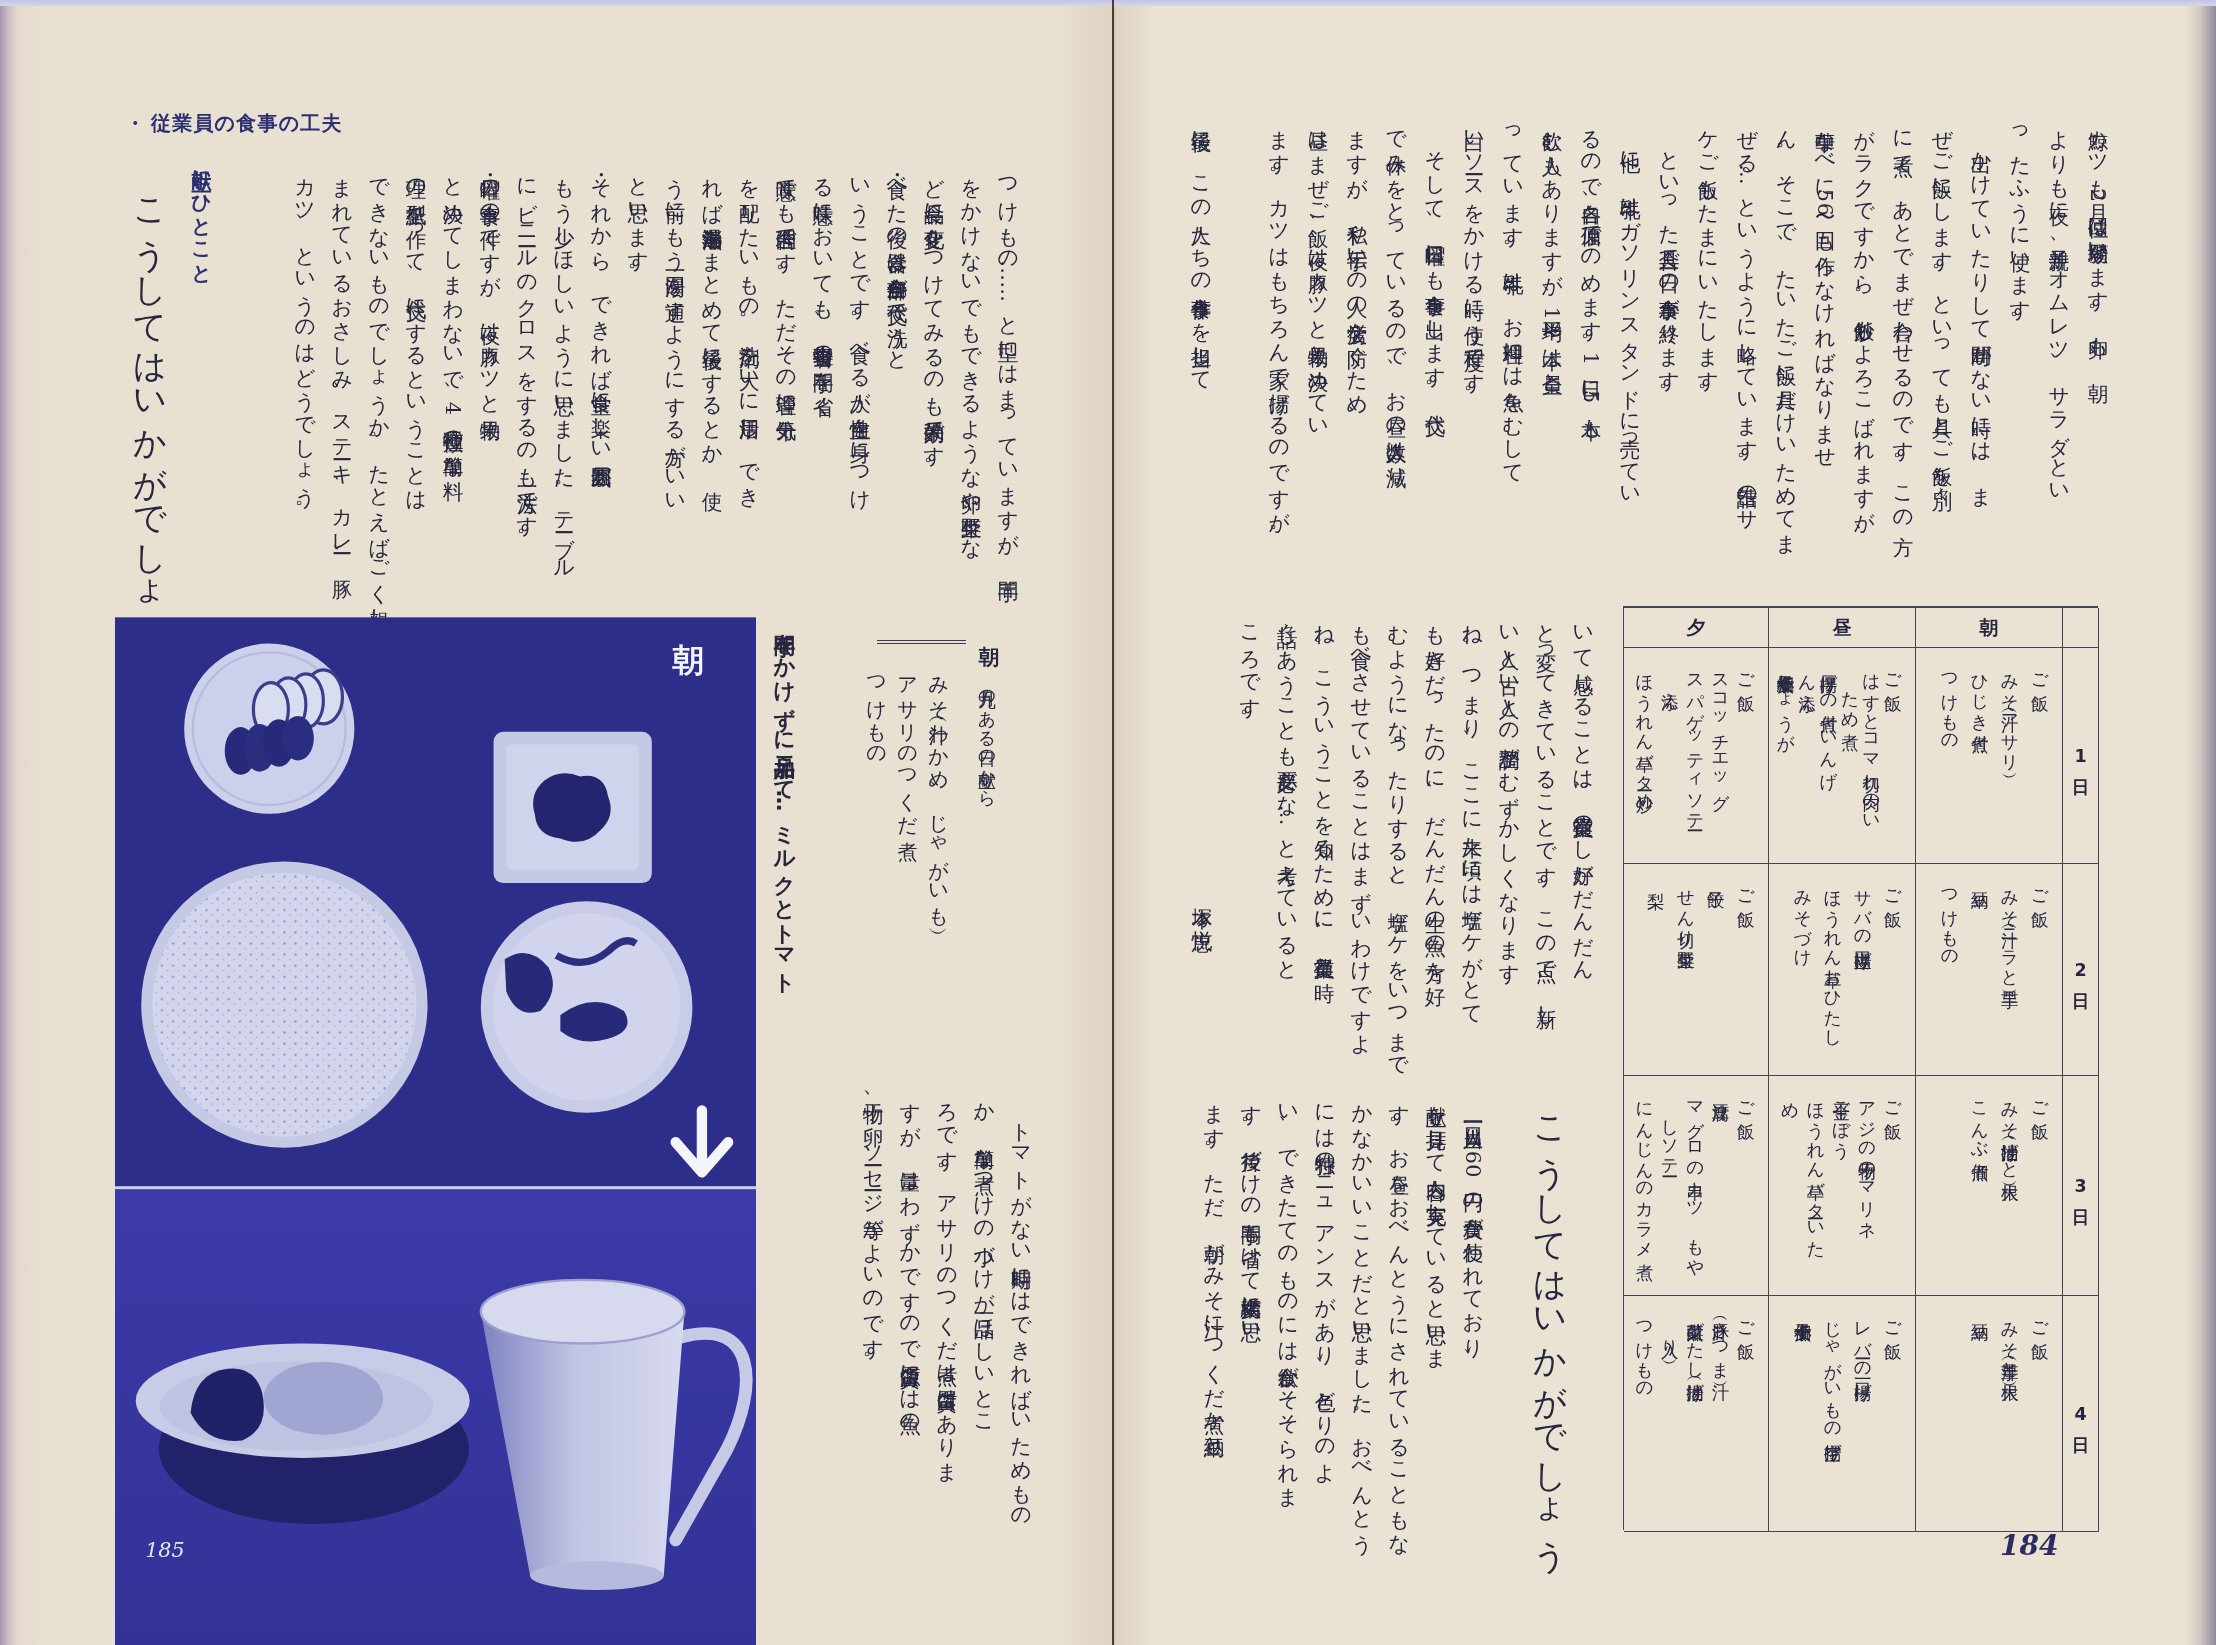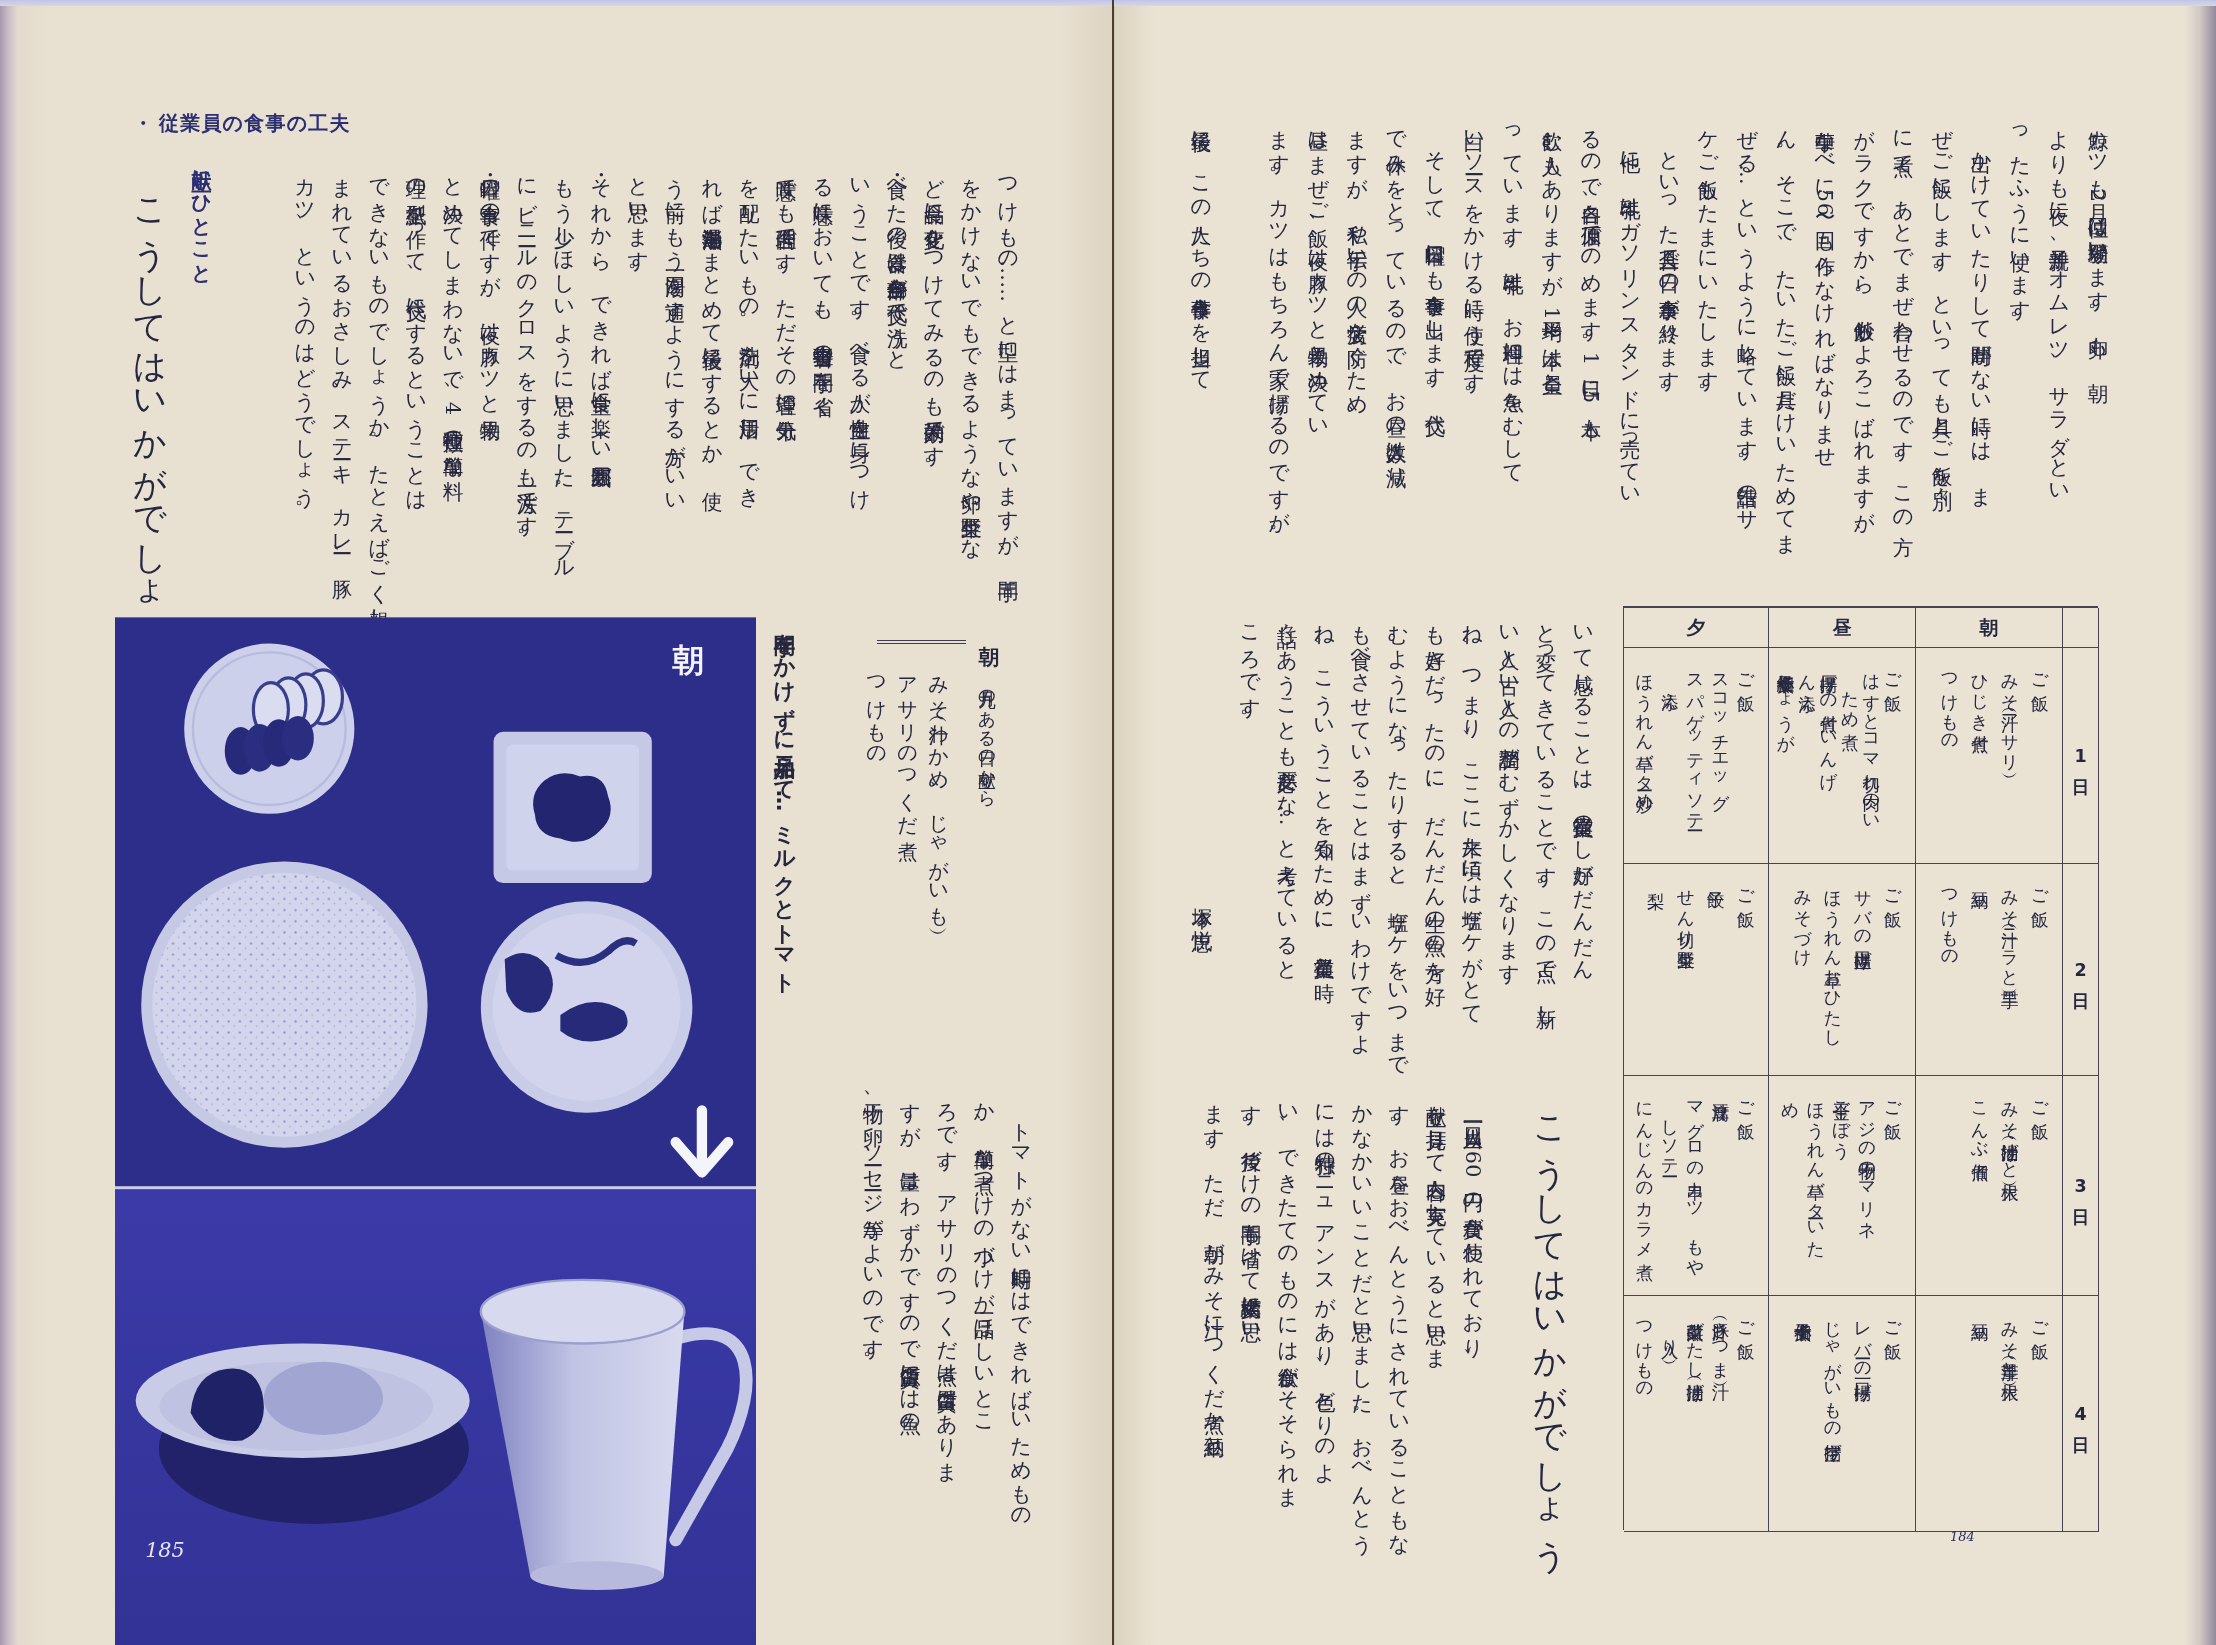--- a/index.html
+++ b/index.html
@@ -22,21 +22,21 @@
     background:linear-gradient(to right,#dcd2c0 0,var(--paper-right) 40px,var(--paper-right) 1070px,#d0c8c2 1085px,#8e849a 1102px);
   }
   .top-band{position:absolute;left:0;top:0;width:2216px;height:5.6px;background:linear-gradient(#bfc5ea,#d9d6e2);}
   .spine{position:absolute;left:1112px;top:0;width:2.4px;height:1645px;background:#4d3e2b;}
 
   
   .vb{position:absolute;writing-mode:vertical-rl;text-orientation:mixed;white-space:nowrap;}
   .ln{display:block;white-space:nowrap;letter-spacing:0.4px;}
   .gothic{font-family:"DejaVu Sans","Liberation Sans",sans-serif;}
 
-  .run-header{position:absolute;left:125px;top:110px;font:bold 20px "DejaVu Sans","Liberation Sans",sans-serif;letter-spacing:1.2px;color:var(--navy);white-space:nowrap;margin-left:8px;}
+  .run-header{position:absolute;left:125px;top:110px;font:bold 20px "DejaVu Sans","Liberation Sans",sans-serif;letter-spacing:1.2px;color:var(--navy);white-space:nowrap;}
   .run-header .bullet{margin-right:4.8px;}
 
   .blk-lt{right:1190px;top:164px;height:445px;font-size:20.7px;line-height:37px;}
   .lbl-kondate{right:2002px;top:155px;font-weight:bold;font-size:20px;line-height:24px;color:var(--navy);letter-spacing:0.8px;}
   .ttl-left{right:2046px;top:177px;font-size:33px;line-height:40px;letter-spacing:0.6px;}
 
   .meal-label{right:1214px;top:629px;font-weight:bold;font-size:20.7px;line-height:27px;}
   .menu-sub{right:1217px;top:678px;font-size:17.5px;line-height:24px;}
   .rule{position:absolute;left:877px;top:640px;width:89px;height:2.4px;border-top:1.6px solid #3c3d55;border-bottom:1.6px solid #3c3d55;}
   .menu-items{right:1262px;top:663px;height:318px;font-size:20px;line-height:31px;}
@@ -45,21 +45,21 @@
 
   .photo{position:absolute;left:115px;top:617px;}
 
   .blk-rt{right:99px;top:116px;height:453px;font-size:20.7px;line-height:39px;}
   .blk-rt .ln:empty{width:39px;}
   .blk-rc{right:615px;top:611px;height:445px;font-size:20.7px;line-height:37px;}
   .author{right:1002px;top:891px;font-size:20.7px;line-height:24px;letter-spacing:0.8px;}
   .ttl-right{right:646px;top:1095px;font-size:33px;line-height:40px;letter-spacing:0.6px;}
   .blk-rr{right:725px;top:1090px;height:445px;font-size:20.7px;line-height:37px;}
 
-  .pn-right{position:absolute;left:1950px;top:1529px;font-style:italic;font-weight:normal;font-size:13px;color:#2b2d60;}
+  .pn-right{position:absolute;left:2000px;top:1529px;font-style:italic;font-weight:bold;font-size:28px;color:#2b2d60;}
 
   
   .menu-table{
     position:absolute;left:1623px;top:606px;width:475px;height:924px;box-sizing:border-box;
     display:grid;grid-template-columns:145px 147px 147px 36px;
     grid-template-rows:40px 216px 212px 220px 236px;
     border-top:2.4px solid var(--rule);border-left:1.6px solid var(--rule);
   }
   .menu-table > div{border-right:1.6px solid var(--rule);border-bottom:1.6px solid var(--rule);box-sizing:border-box;overflow:hidden;}
   .th{display:flex;align-items:center;justify-content:center;font:bold 19px "DejaVu Sans","Liberation Sans",sans-serif;}

